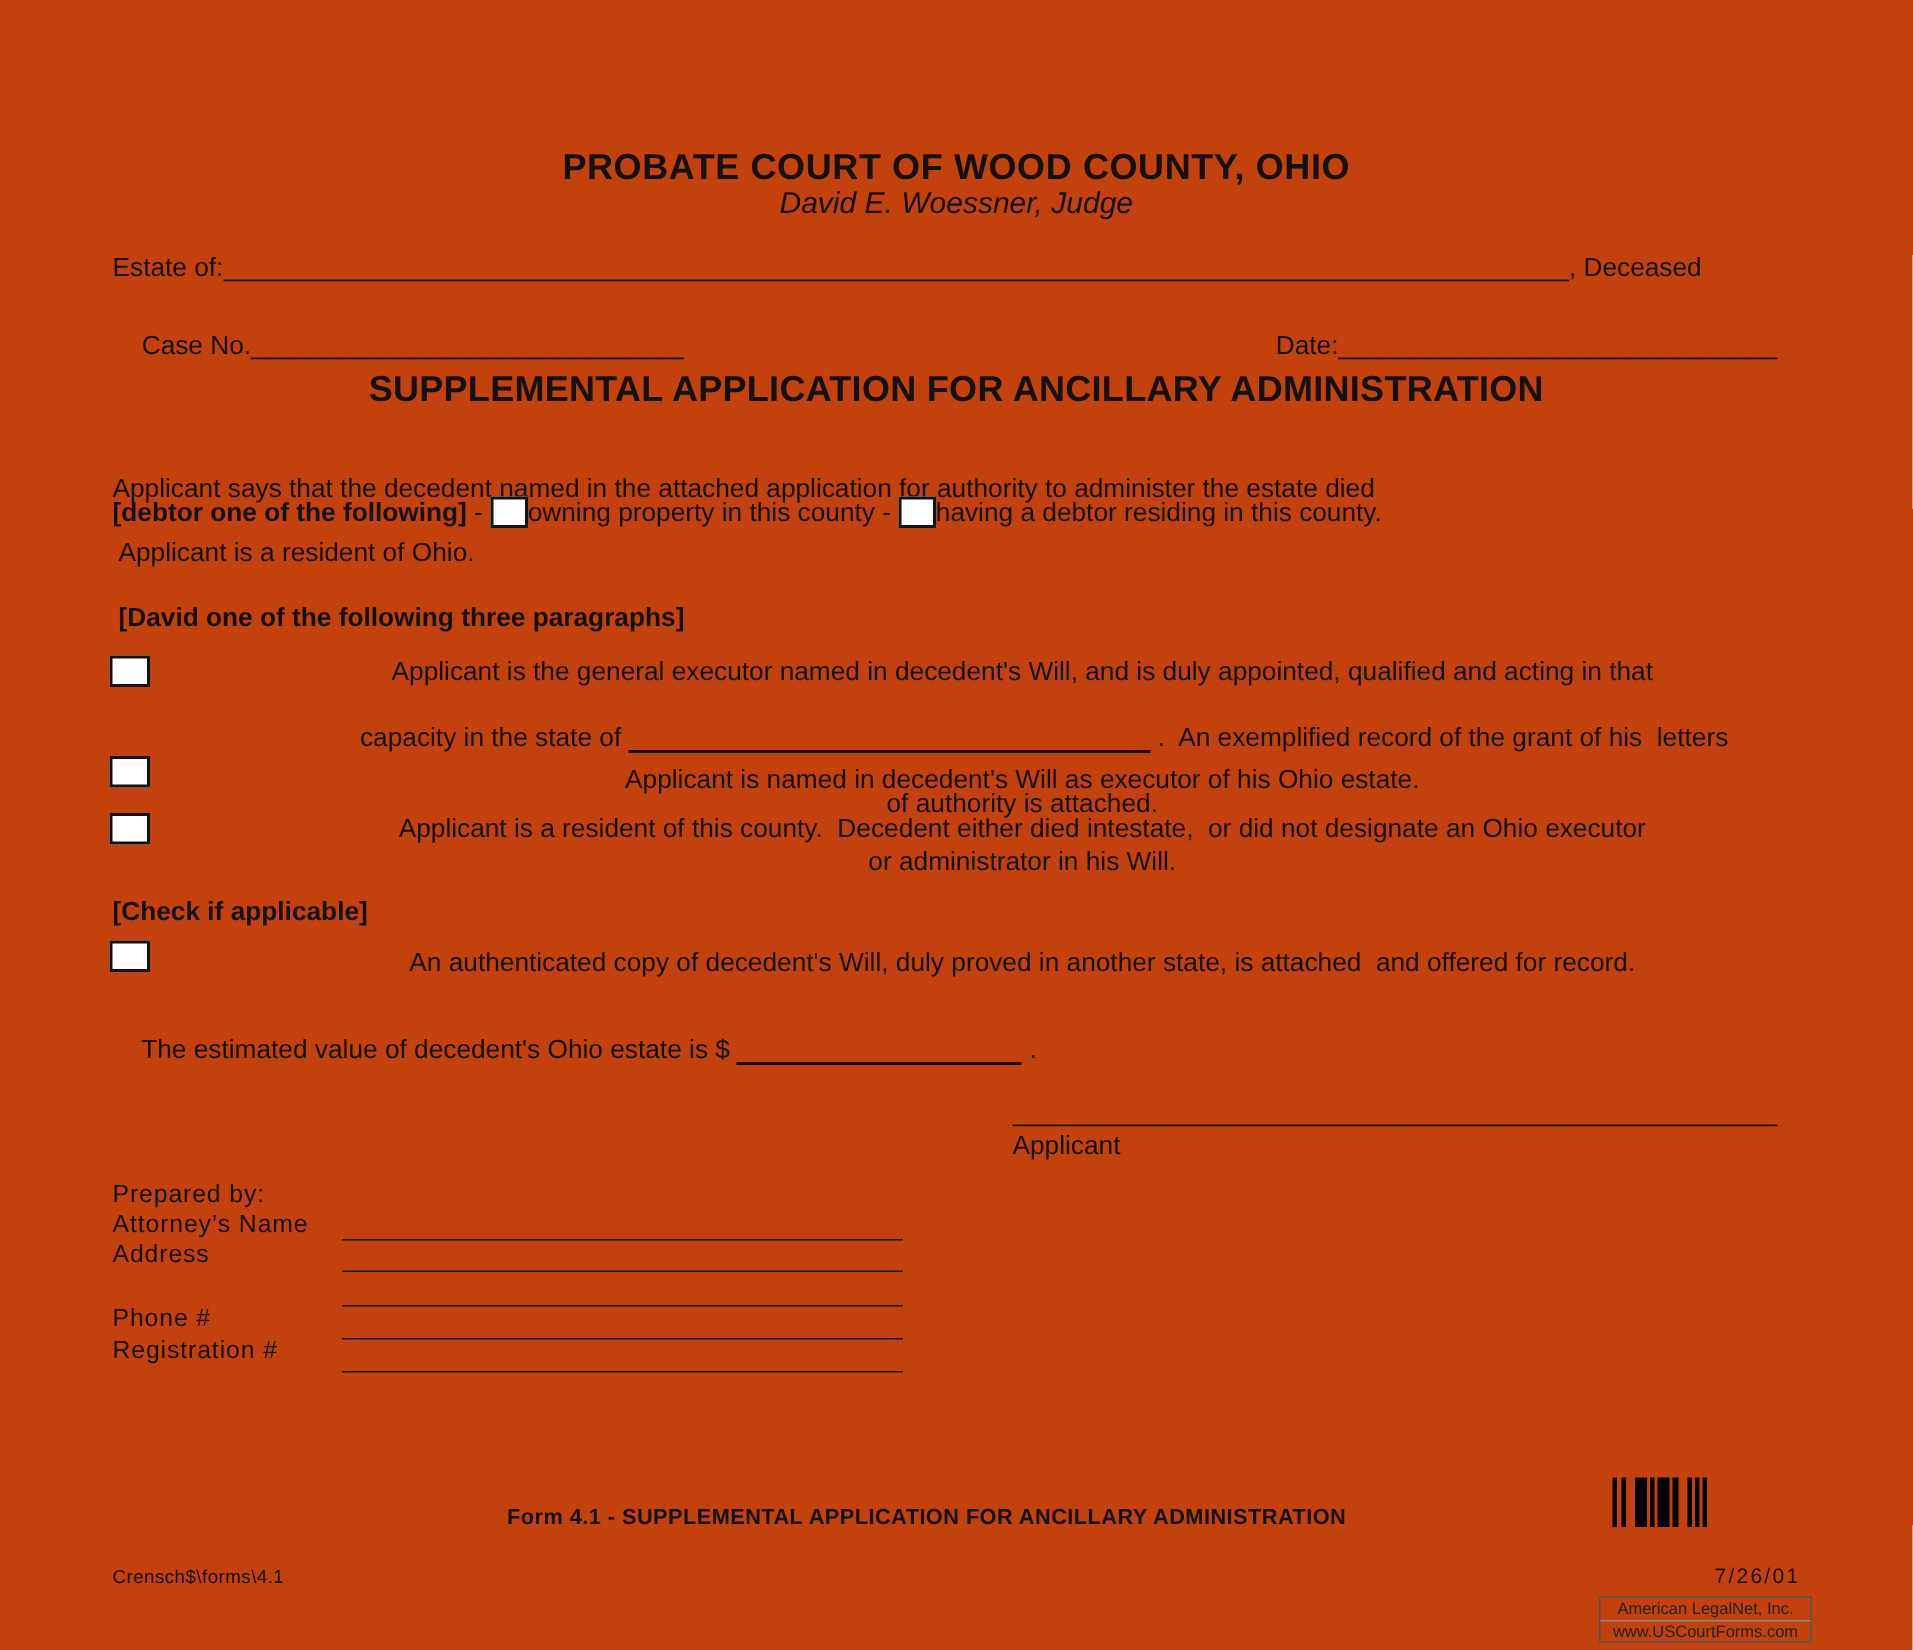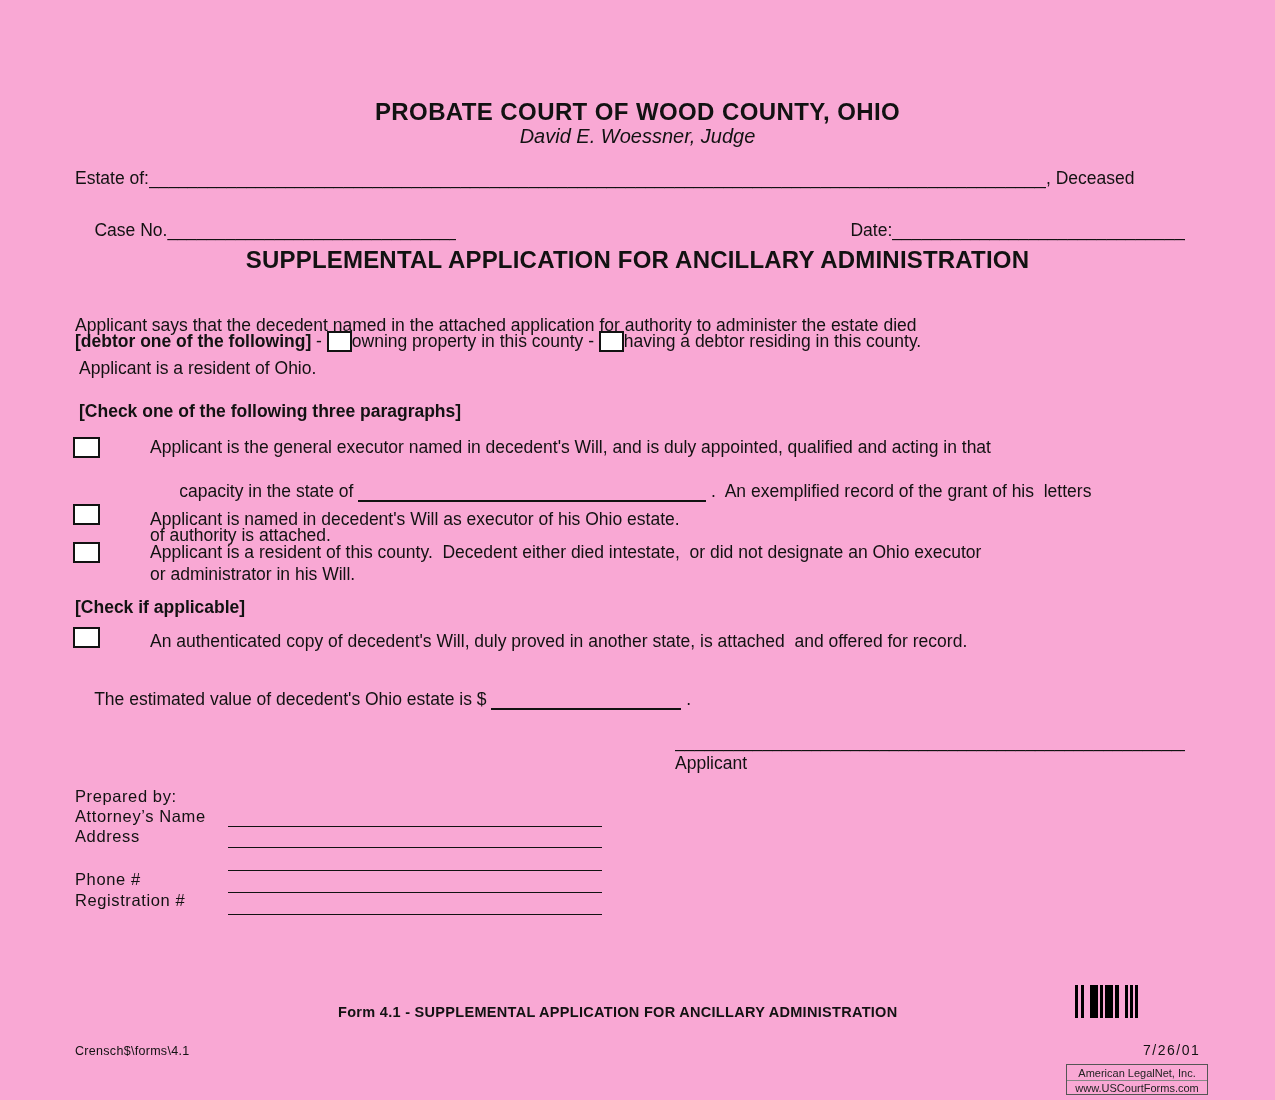--- a/index.html
+++ b/index.html
@@ -1,41 +1,41 @@
 <!DOCTYPE html>
 <html><head>
 <meta charset="utf-8">
 <style>
   * { margin:0; padding:0; box-sizing:border-box; }
   html,body { background:#e8e8e8; }
   .page {
     position:relative;
     width:1275px; height:1100px;
-    background:#f9a8d4;
+    background:#c2410c;
     font-family:"Liberation Sans", sans-serif;
     color:#121212;
     overflow:hidden;
   }
   .abs { position:absolute; }
   .center { left:0; right:0; text-align:center; }
   .body-text { font-size:17.5px; line-height:22px; white-space:pre; }
   .bold { font-weight:bold; }
   .court-title { font-size:24px; font-weight:bold; letter-spacing:.4px; }
   .judge { font-size:20px; font-style:italic; }
   .form-title { font-size:24px; font-weight:bold; letter-spacing:.2px; }
   .statute { font-size:16px; }
   .uline-chars { display:inline-block; overflow:hidden; white-space:nowrap; vertical-align:bottom; }
   .solid-blank { display:inline-block; border-bottom:2px solid #121212; height:18px; vertical-align:bottom; }
   .cb {
     display:inline-block; width:25px; height:21px;
     border:2px solid #121212; background:#fff; flex:0 0 auto;
   }
   .para-cb { position:absolute; left:0; top:1px; width:27px; height:21px; }
   .para { position:absolute; left:73px; width:1140px; }
-  .para .ptext { margin-left:77px; }
+  .para .ptext { margin-left:77px;text-align:center; }
   .introrow { display:flex; align-items:center; }
   .hline { position:absolute; height:0; border-top:1.6px solid #121212; }
   .sig-label { font-size:17.5px; }
   .prep-label { font-size:16.5px; letter-spacing:.6px; }
   .footer-caption { font-size:14.5px; letter-spacing:.3px; }
   .file-path { font-size:12.5px; letter-spacing:.3px; }
   .rev-date { font-size:14px; letter-spacing:1.5px; }
   .barcode { display:flex; align-items:stretch; height:33px; }
   .barcode span { display:block; background:#000; height:100%; }
   .aln-box {
@@ -72,21 +72,21 @@
     <span class="bold">[debtor one of the following]</span>
     <span> - </span>
     <span class="cb"></span>
     <span>owning property in this county - </span>
     <span class="cb"></span>
     <span>having a debtor residing in this county.</span>
   </div>
 
   <div class="abs body-text" style="top:357px; left:79px;">Applicant is a resident of Ohio.</div>
 
-  <div class="abs body-text bold" style="top:400px; left:79px;">[Check one of the following three paragraphs]</div>
+  <div class="abs body-text bold" style="top:400px; left:79px;">[David one of the following three paragraphs]</div>
 
   <div class="para" style="top:436px;">
     <span class="cb para-cb"></span>
     <div class="ptext body-text">Applicant is the general executor named in decedent's Will, and is duly appointed, qualified and acting in that</div>
     <div class="ptext body-text">
       <span>capacity in the state of </span><span class="solid-blank" style="width:348px;"></span><span> .  An exemplified record of the grant of his  letters</span>
     </div>
     <div class="ptext body-text">of authority is attached.</div>
   </div>
 

